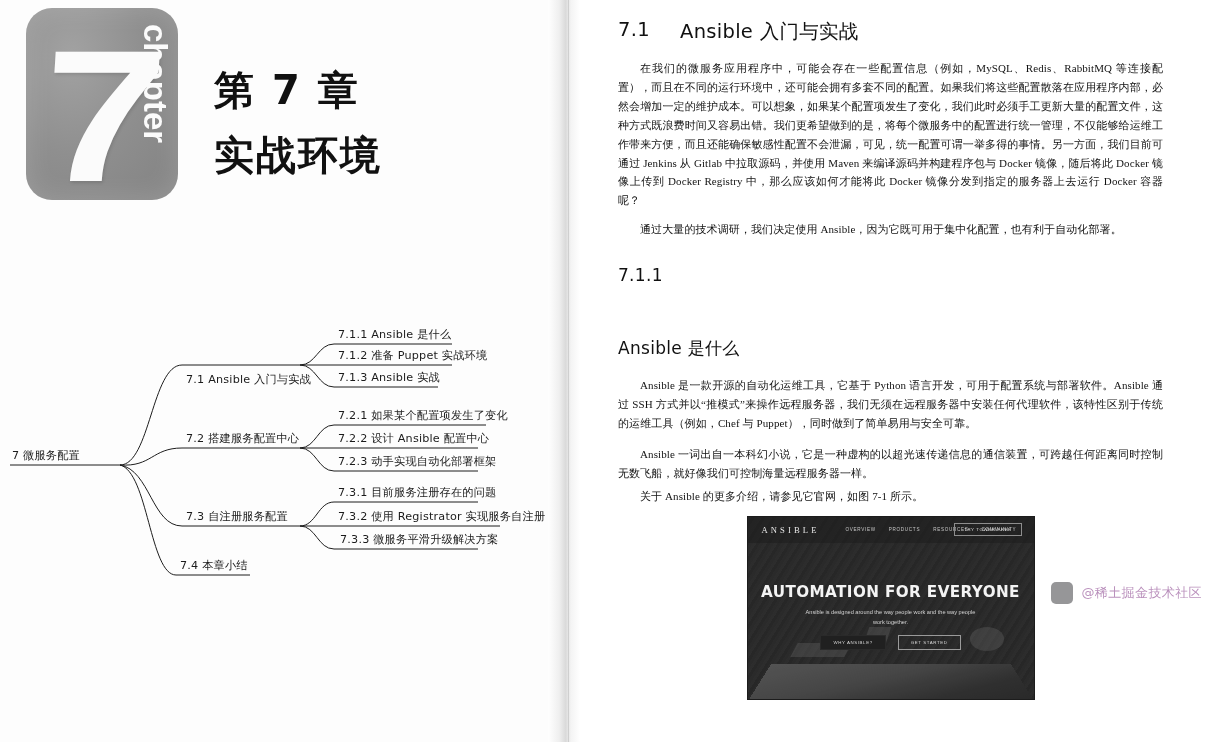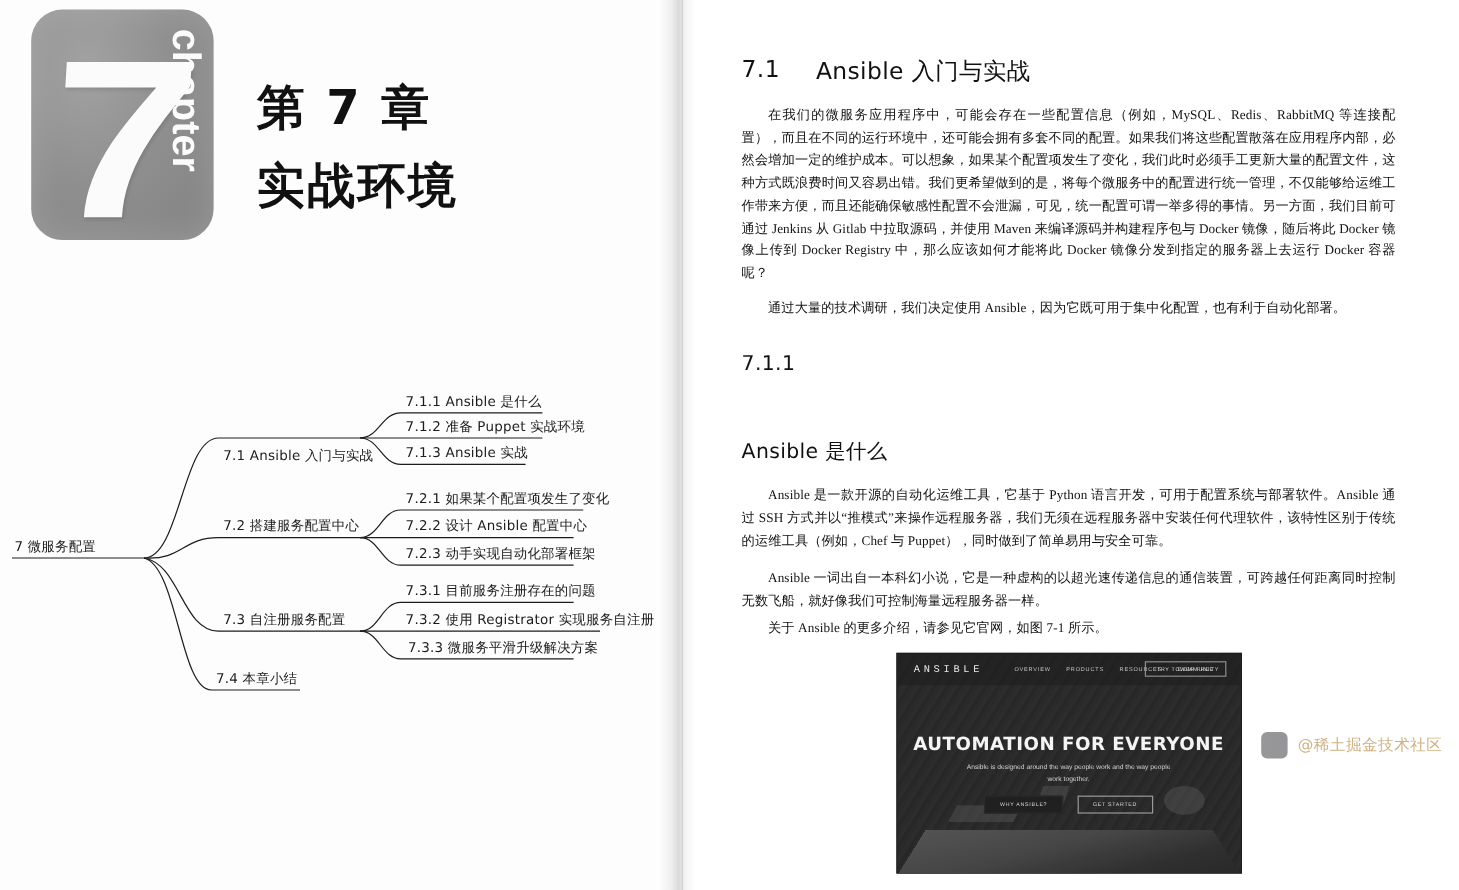--- a/index.html
+++ b/index.html
@@ -85,21 +85,20 @@
     letter-spacing:.2px;
   }
   .mm-label.root{font-size:11.2px;}
 
   
   .page-right{
     position:relative;
     width:656px;height:618px;
     background:#ffffff;
     flex:0 0 656px;
-    margin-top:28px;
   }
   .rp-inner{position:absolute;left:58px;top:0;width:545px;}
 
   h2.sec{
     font-family:"DejaVu Sans", sans-serif;
     font-weight:400;
     font-size:19.5px;
     color:#111;
     margin:0;
     padding:0;
@@ -134,21 +133,21 @@
       #3d3d3d;
     overflow:hidden;
     border:1px solid #1c1c1c;
   }
   .shot-topbar{
     position:absolute;left:0;top:0;right:0;height:26px;
     background:rgba(30,30,30,.55);
     display:flex;align-items:center;
   }
   .shot-logo{
-    font-family:Liberation Mono, monospace;
+    font-family:Liberation Serif, serif;
     font-size:8.6px;color:#e8e8e8;
     letter-spacing:3.1px;
     margin-left:14px;
     font-weight:400;
   }
   .shot-nav{
     display:flex;gap:13px;margin-left:26px;
   }
   .shot-nav span{
     font-family:"Liberation Sans",sans-serif;
@@ -203,21 +202,21 @@
     position:absolute;right:14px;bottom:14px;
     display:flex;align-items:center;gap:8px;
     opacity:.5;
   }
   .wm-logo{
     width:22px;height:22px;border-radius:5px;
     background:#2f2f33;
   }
   .wm-text{
     font-family:"DejaVu Sans",sans-serif;
-    font-size:13px;color:#a16207;letter-spacing:.4px;
+    font-size:13px;color:#701a75;letter-spacing:.4px;
   }
 </style>
 </head>
 <body>
 
 <div class="spread">
 
   <div class="page-left">
 
     <div class="chapter-badge">

